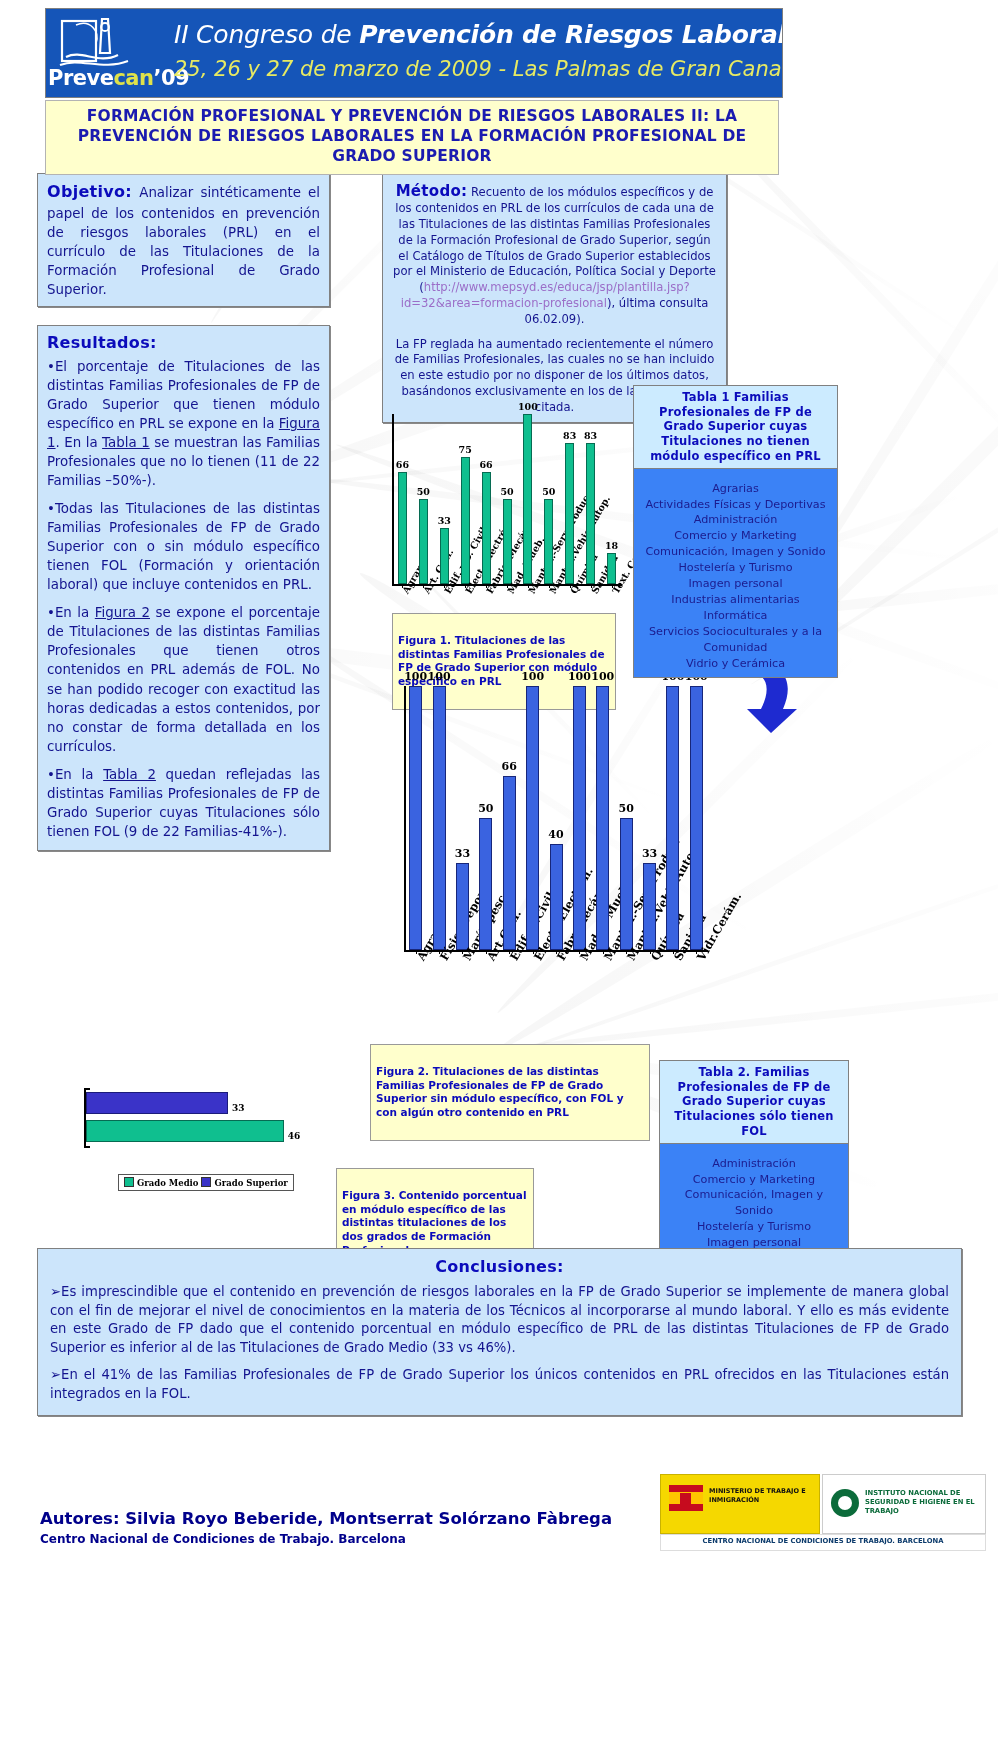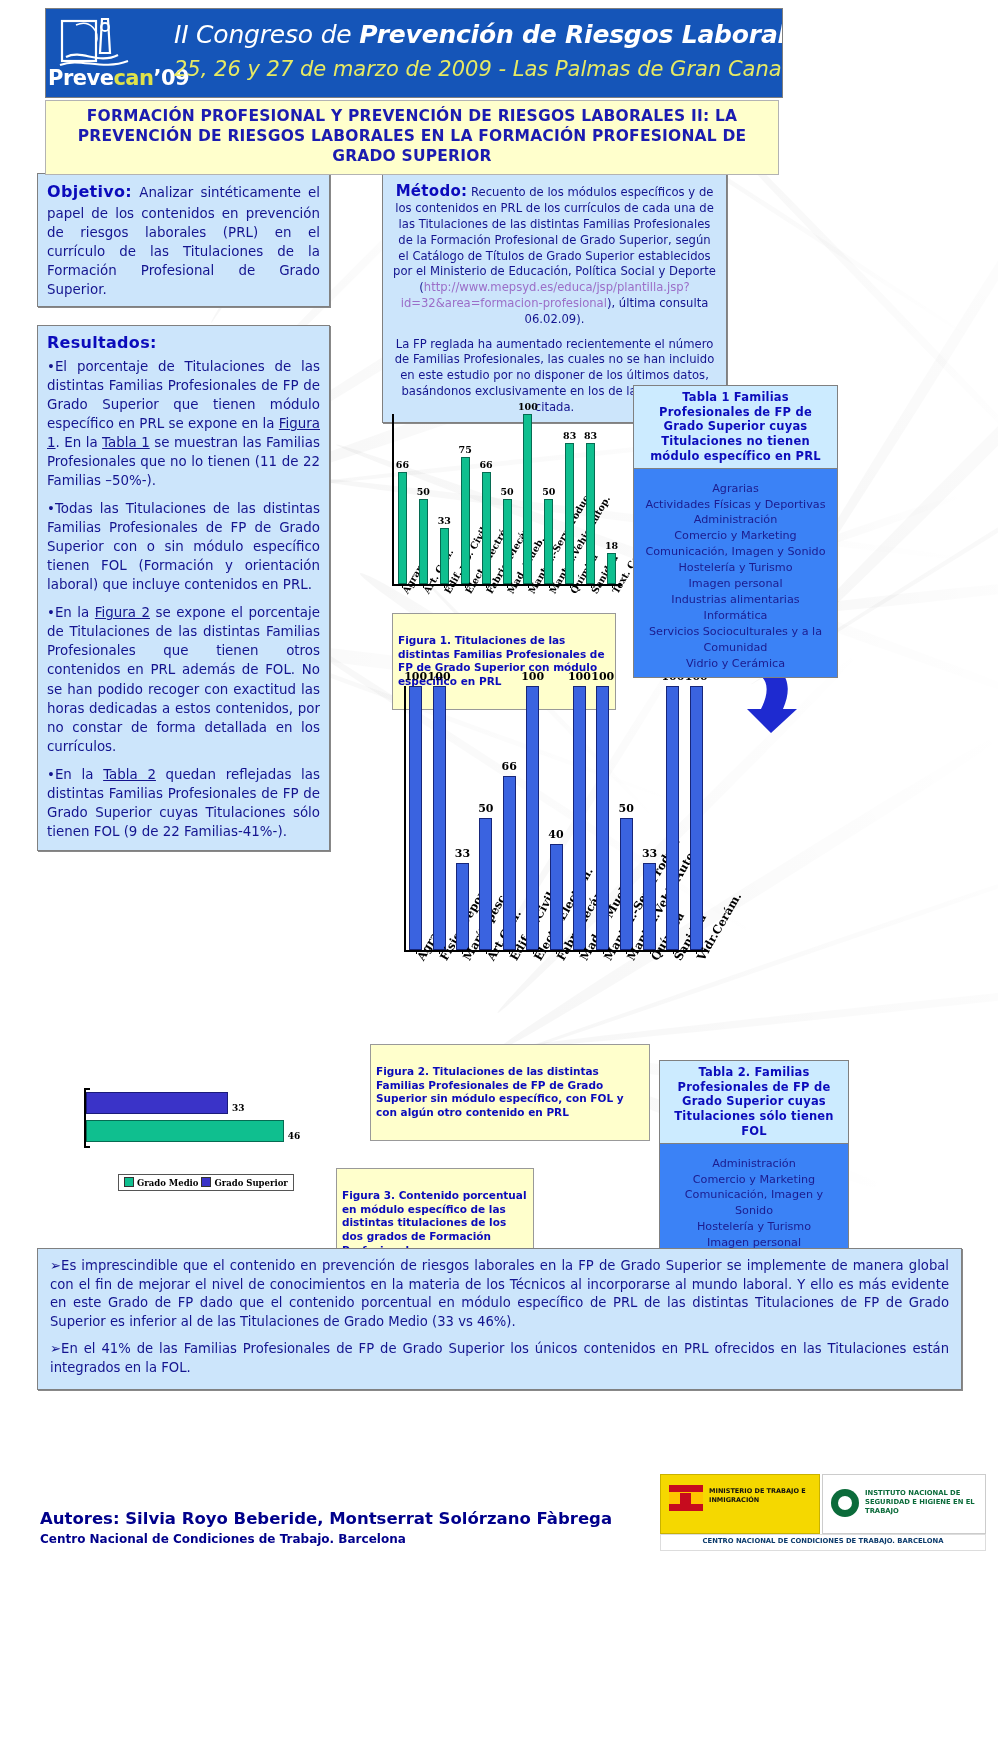--- a/index.html
+++ b/index.html
@@ -378,20 +378,21 @@
     <div class="axis-line" style="left: 22px; top: 64px; width: 6px; height: 1.5px;"></div>
     <div style="position: absolute; left: 24px; top: 10px; width: 141.9px; height: 22px; background: rgb(58, 51, 200); border: 1px solid rgb(27, 27, 122); box-sizing: border-box;"></div>
     <div class="hval" style="left: 169.9px; top: 21px; position: absolute;">33</div>
     <div style="position: absolute; left: 24px; top: 38px; width: 197.8px; height: 22px; background: rgb(15, 191, 143); border: 1px solid rgb(6, 107, 82); box-sizing: border-box;"></div>
     <div class="hval" style="left: 225.8px; top: 49px; position: absolute;">46</div>
     <div class="legend"><span class="sw" style="background: rgb(15, 191, 143); border: 1px solid rgb(51, 51, 51);"></span><span>Grado Medio  </span><span class="sw" style="background: rgb(58, 51, 200); border: 1px solid rgb(51, 51, 51);"></span><span>Grado Superior</span></div>
   </div>
 <div class="caption" id="fig3-cap">Figura 3. Contenido porcentual en módulo específico de las distintas titulaciones de los dos grados de Formación Profesional</div>
 
 <div class="panel" id="conclusiones">
+  <div class="head">Conclusiones:</div>
   <p>➢Es imprescindible que el contenido en prevención de riesgos laborales en la FP de Grado Superior se implemente de manera global con el fin de mejorar el nivel de conocimientos en la materia de los Técnicos al incorporarse al mundo laboral. Y ello es más evidente en este Grado de FP dado que el contenido porcentual en módulo específico de PRL de las distintas Titulaciones de FP de Grado Superior es inferior al de las Titulaciones de Grado Medio (33 vs 46%).</p>
   <p>➢En el 41% de las Familias Profesionales de FP de Grado Superior los únicos contenidos en PRL ofrecidos en las Titulaciones están integrados en la FOL.</p>
 </div>
 
 <div id="footer">
   <div id="authors">Autores: Silvia Royo Beberide, Montserrat Solórzano Fàbrega</div>
   <div id="center-line">Centro Nacional de Condiciones de Trabajo. Barcelona</div>
   <div id="logo-min">
     <svg class="flag" viewBox="0 0 34 26">
       <rect x="0" y="0" width="34" height="26" fill="#c60b1e"></rect>

